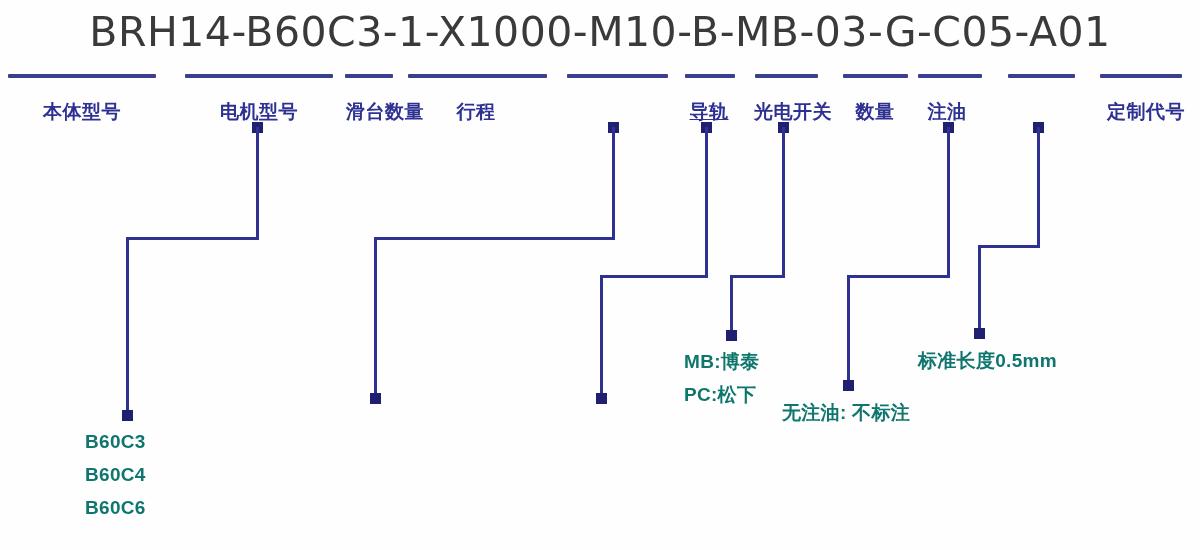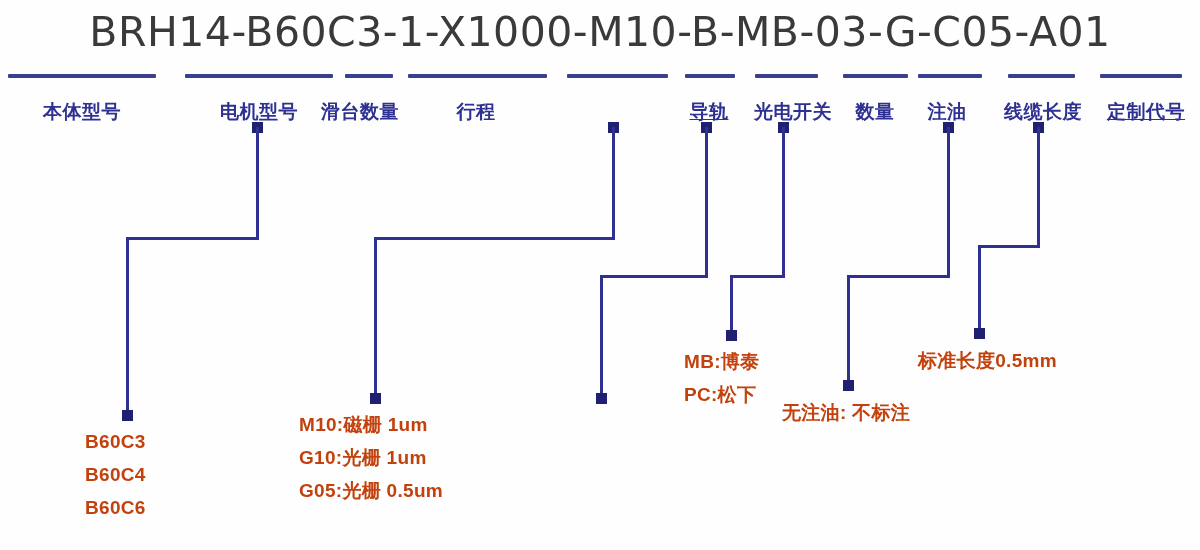--- a/index.html
+++ b/index.html
@@ -47,21 +47,21 @@
   
   .vline{position:absolute;width:3px;background:#2e3192;}
   .hline{position:absolute;height:3px;background:#2e3192;}
   .node{position:absolute;width:11px;height:11px;background:#1f2170;}
 
   
   .opts{
     position:absolute;
     font-size:19px;
     font-weight:bold;
-    color:#c2410c;
+    color:#0f766e;
     white-space:nowrap;
     line-height:33px;
     letter-spacing:0.3px;
   }
 </style>
 </head>
 <body>
 
 <div id="stage">
 
@@ -74,28 +74,27 @@
   <div class="bar" style="left:567px; top:74px; width:101px;"></div>
   <div class="bar" style="left:685px; top:74px; width:50px;"></div>
   <div class="bar" style="left:755px; top:74px; width:63px;"></div>
   <div class="bar" style="left:843px; top:74px; width:65px;"></div>
   <div class="bar" style="left:918px; top:74px; width:64px;"></div>
   <div class="bar" style="left:1008px;top:74px; width:67px;"></div>
   <div class="bar" style="left:1100px;top:74px; width:82px;"></div>
 
   <div class="flabel" style="left:185px; width:148px;">电机型号</div>
   <div class="flabel" style="left:8px;   width:148px;">本体型号</div>
-  <div class="flabel" style="left:312px; width:96px;">滑台数量</div>
+  <div class="flabel" style="left:337px; width:96px;">滑台数量</div>
   <div class="flabel" style="left:428px; width:96px;">行程</div>
   <div class="flabel" style="left:680px; width:58px;text-decoration:underline;">导轨</div>
   <div class="flabel" style="left:745px; width:96px;">光电开关</div>
   <div class="flabel" style="left:846px; width:58px;text-align:center;">数量</div>
   <div class="flabel" style="left:918px; width:58px;">注油</div>
-  <div class="flabel" style="left:986px; width:114px;">线缆长度</div>
-  <div class="flabel" style="left:1098px;width:96px;text-decoration:underline;">定制代号</div>
+  <div class="flabel" style="left:1098px;width:96px;">定制代号</div>
 
   <div class="vline" style="left:126px; top:237px; height:180px;"></div>
   <div class="node" style="left:122px; top:410px;"></div>
 
   <div class="node" style="left:252px; top:122px;"></div>
   <div class="vline" style="left:256px; top:127px; height:112px;"></div>
   <div class="hline" style="left:126px; top:237px; width:133px;"></div>
 
   <div class="node" style="left:608px; top:122px;"></div>
   <div class="vline" style="left:612px; top:127px; height:112px;"></div>
@@ -126,25 +125,20 @@
   <div class="hline" style="left:978px; top:245px; width:62px;"></div>
   <div class="vline" style="left:978px; top:245px; height:90px;"></div>
   <div class="node" style="left:974px; top:328px;"></div>
 
   <div class="opts" style="left:85px; top:425px;">
     <div>B60C3</div>
     <div>B60C4</div>
     <div>B60C6</div>
   </div>
 
-  <div class="opts" style="left:299px; top:408px;">
-    <div>M10:磁栅  1um</div>
-    <div>G10:光栅  1um</div>
-    <div>G05:光栅  0.5um</div>
-  </div>
 
 
   <div class="opts" style="left:684px; top:345px;">
     <div>MB:博泰</div>
     <div>PC:松下</div>
   </div>
 
   <div class="opts" style="left:782px; top:396px;text-align:center;">
     <div>无注油: 不标注</div>
   </div>

